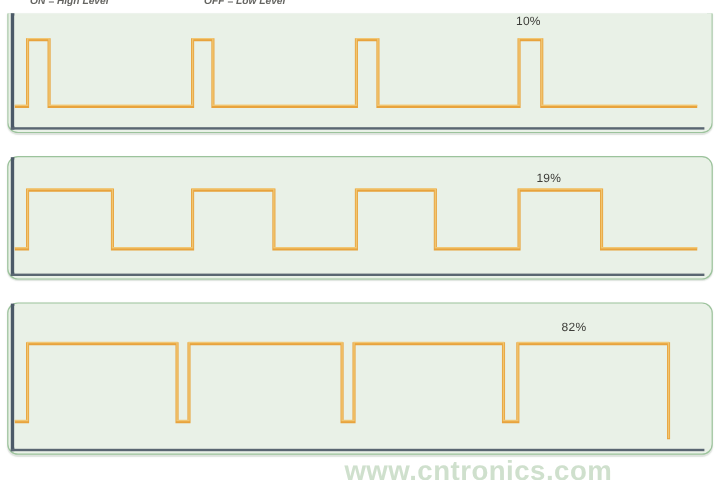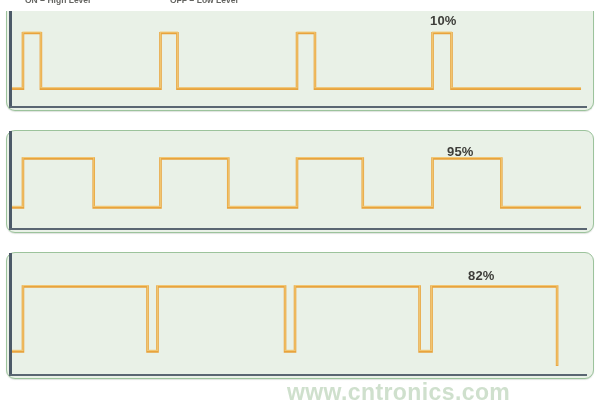--- a/index.html
+++ b/index.html
@@ -7,20 +7,21 @@
     width:600px;height:400px;overflow:hidden;position:relative;
     background:#ffffff;
     font-family:"Liberation Sans", sans-serif;
   }
   #stage{position:absolute;inset:0;width:600px;height:400px;}
 
   
   .legend{
     position:absolute;left:0;top:0;width:600px;height:15px;
     overflow:hidden;
+    font-style:italic;
   }
   .legend-item{
     position:absolute;top:-5px;
     font-size:8.5px;font-weight:bold;color:#4a4a46;
     white-space:nowrap;
     filter:blur(.35px);
     opacity:.85;
   }
   .legend-item.a{left:25px;}
   .legend-item.b{left:170px;}
@@ -53,21 +54,21 @@
   #panel2{left:6px;  top:130px; width:588px; height:103px;}
   #panel3{left:6px;  top:252px; width:588px; height:127px;}
 
   
   #panel1{border-top-left-radius:0;border-top-right-radius:0;border-top:none;}
 
   .wave{position:absolute;left:0;top:0;width:100%;height:100%;display:block;}
 
   .duty-label{
     position:absolute;
-    font-size:13px;font-weight:bold;color:#3d3d39;
+    font-size:10px;font-weight:normal;color:#3d3d39;
     letter-spacing:.2px;
     filter:blur(.25px);
   }
   #lbl1{left:430px;top:13px;}
   #lbl2{left:447px;top:144px;}
   #lbl3{left:468px;top:268px;}
 
   .watermark{
     position:absolute;left:287px;top:379px;
     font-size:23px;font-weight:bold;
@@ -102,21 +103,21 @@
   <div class="panel" id="panel2">
     <div class="slate-l"></div>
     <div class="slate-b"></div>
     <div class="inner">
       <svg class="wave" viewBox="0 0 578 96" preserveAspectRatio="none">
         <polyline points="0,76 11,76 11,26 82,26 82,76 149,76 149,26 217,26 217,76 286,76 286,26 352,26 352,76 422,76 422,26 491,26 491,76 571,76" fill="none" stroke="#e8a33d" stroke-width="2.6" stroke-linejoin="miter" stroke-linecap="butt"></polyline>
         <polyline points="0,75 11,75 11,25 82,25 82,75 149,75 149,25 217,25 217,75 286,75 286,25 352,25 352,75 422,75 422,25 491,25 491,75 571,75" fill="none" stroke="#f2c976" stroke-width="1.2" stroke-linejoin="miter" stroke-linecap="butt" opacity=".9"></polyline>
       </svg>
     </div>
   </div>
-  <div class="duty-label" id="lbl2">95%</div>
+  <div class="duty-label" id="lbl2">19%</div>
 
   <div class="panel" id="panel3">
     <div class="slate-l"></div>
     <div class="slate-b"></div>
     <div class="inner">
       <svg class="wave" viewBox="0 0 578 120" preserveAspectRatio="none">
         <polyline points="0,98 11,98 11,32 136,32 136,98 146,98 146,32 274,32 274,98 284,98 284,32 409,32 409,98 421,98 421,32 547,32 547,113" fill="none" stroke="#e8a33d" stroke-width="2.6" stroke-linejoin="miter" stroke-linecap="butt"></polyline>
         <polyline points="0,97 11,97 11,31 136,31 136,97 146,97 146,31 274,31 274,97 284,97 284,31 409,31 409,97 421,97 421,31 547,31 547,112" fill="none" stroke="#f2c976" stroke-width="1.2" stroke-linejoin="miter" stroke-linecap="butt" opacity=".9"></polyline>
       </svg>
     </div>

